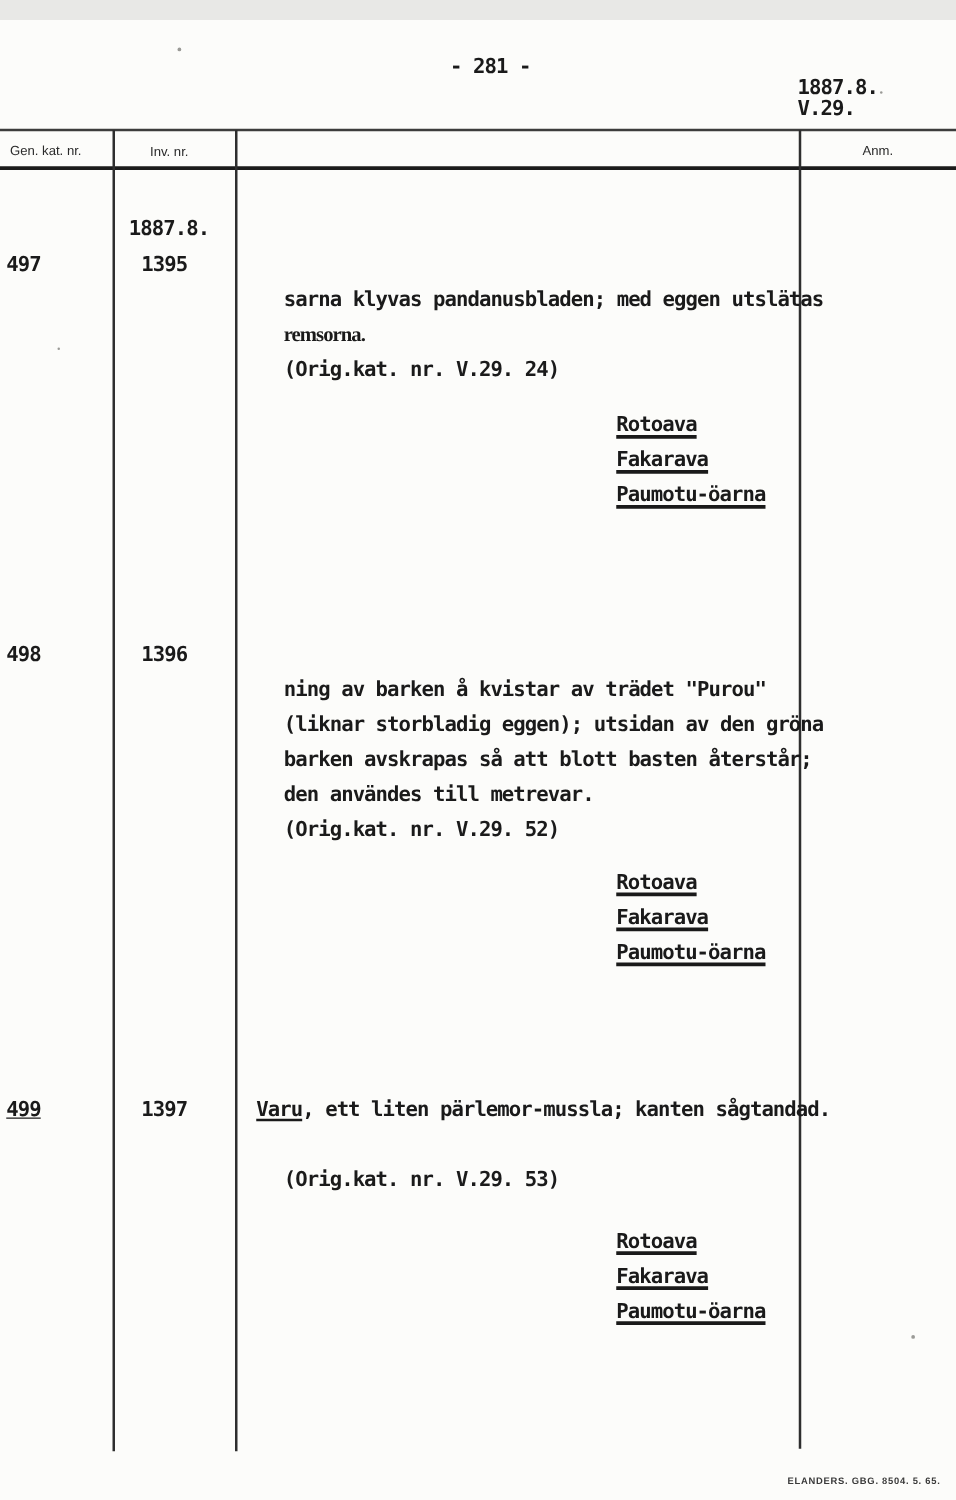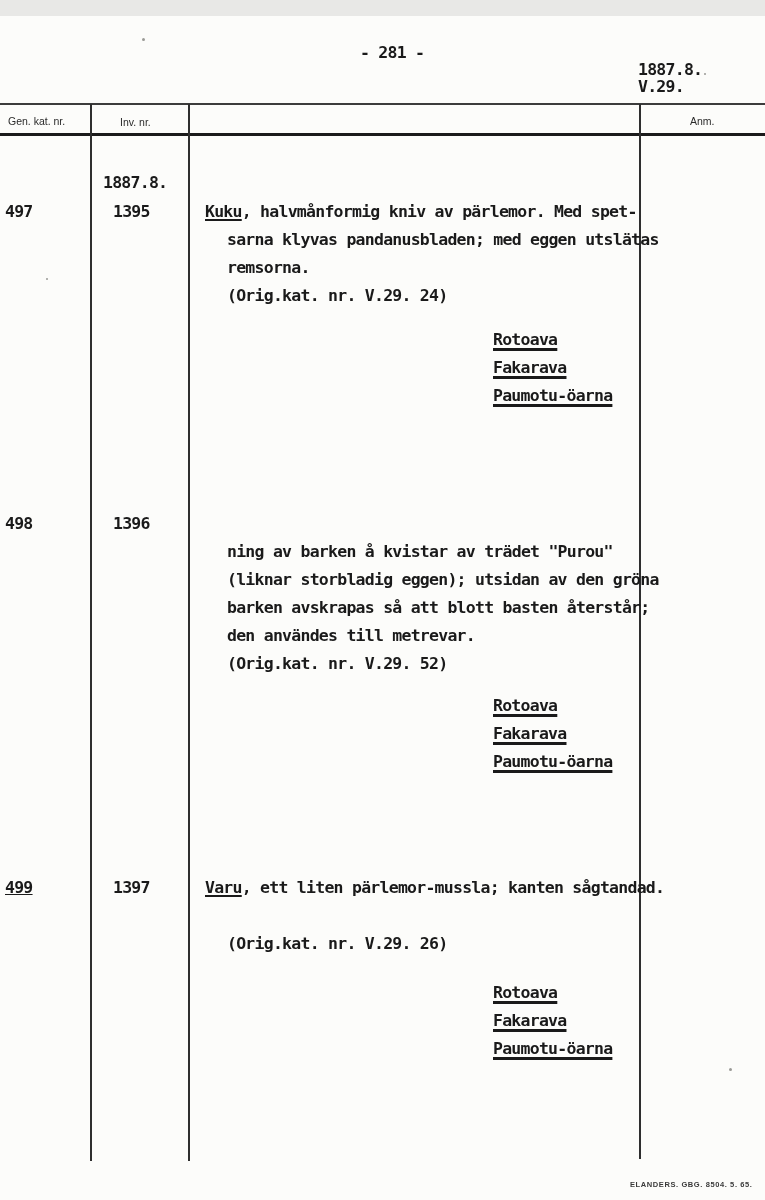--- a/index.html
+++ b/index.html
@@ -63,43 +63,42 @@
   <div class="vrule" style="left:639px;height:1055px;"></div>
 
   <div class="hdr" style="left:8px;top:99px;">Gen. kat. nr.</div>
   <div class="hdr" style="left:120px;top:100px;">Inv. nr.</div>
   <div class="hdr" style="left:690px;top:99px;">Anm.</div>
 
   <div class="tw" style="left:103px;top:157px;">1887.8.</div>
 
   <div class="tw" style="left:5px;top:186px;">497</div>
   <div class="tw" style="left:113px;top:186px;">1395</div>
-  <div class="tw" style="left:205px;top:186px;"><span class="lead">Kuku</span><span>, halvmånformig kniv av pärlemor. Med spet-</span></div>
   <div class="tw" style="left:227px;top:214px;">sarna klyvas pandanusbladen; med eggen utslätas</div>
-  <div class="tw" style="left:227px;top:242px;">remsorna.</div>
+  <div class="tw" style="left:227px;top:242px;font-family:Liberation Serif, serif;">remsorna.</div>
   <div class="tw" style="left:227px;top:270px;">(Orig.kat. nr. V.29. 24)</div>
   <div class="tw place" style="left:493px;top:314px;">Rotoava</div>
   <div class="tw place" style="left:493px;top:342px;">Fakarava</div>
   <div class="tw place" style="left:493px;top:370px;">Paumotu-öarna</div>
 
   <div class="tw" style="left:5px;top:498px;">498</div>
   <div class="tw" style="left:113px;top:498px;">1396</div>
   <div class="tw" style="left:227px;top:526px;">ning av barken å kvistar av trädet "Purou"</div>
   <div class="tw" style="left:227px;top:554px;">(liknar storbladig eggen); utsidan av den gröna</div>
   <div class="tw" style="left:227px;top:610px;">den användes till metrevar.</div>
   <div class="tw" style="left:227px;top:582px;">barken avskrapas så att blott basten återstår;</div>
   <div class="tw" style="left:227px;top:638px;text-align:right;">(Orig.kat. nr. V.29. 52)</div>
   <div class="tw place" style="left:493px;top:680px;">Rotoava</div>
   <div class="tw place" style="left:493px;top:708px;">Fakarava</div>
   <div class="tw place" style="left:493px;top:736px;">Paumotu-öarna</div>
 
   <div class="tw" style="left:5px;top:862px;text-decoration:underline;">499</div>
   <div class="tw" style="left:113px;top:862px;">1397</div>
   <div class="tw" style="left:205px;top:862px;"><span class="lead">Varu</span><span>, ett liten pärlemor-mussla; kanten sågtandad.</span></div>
-  <div class="tw" style="left:227px;top:918px;">(Orig.kat. nr. V.29. 26)</div>
+  <div class="tw" style="left:227px;top:918px;">(Orig.kat. nr. V.29. 53)</div>
   <div class="tw place" style="left:493px;top:967px;">Rotoava</div>
   <div class="tw place" style="left:493px;top:995px;">Fakarava</div>
   <div class="tw place" style="left:493px;top:1023px;">Paumotu-öarna</div>
 
   <div class="imprint" style="left:630px;top:1164px;">ELANDERS. GBG. 8504. 5. 65.</div>
 
   <div class="speck" style="left:142px;top:22px;width:3px;height:3px;"></div>
   <div class="speck" style="left:704px;top:57px;width:2px;height:2px;"></div>
   <div class="speck" style="left:46px;top:262px;width:2px;height:2px;"></div>
   <div class="speck" style="left:729px;top:1052px;width:3px;height:3px;"></div>

